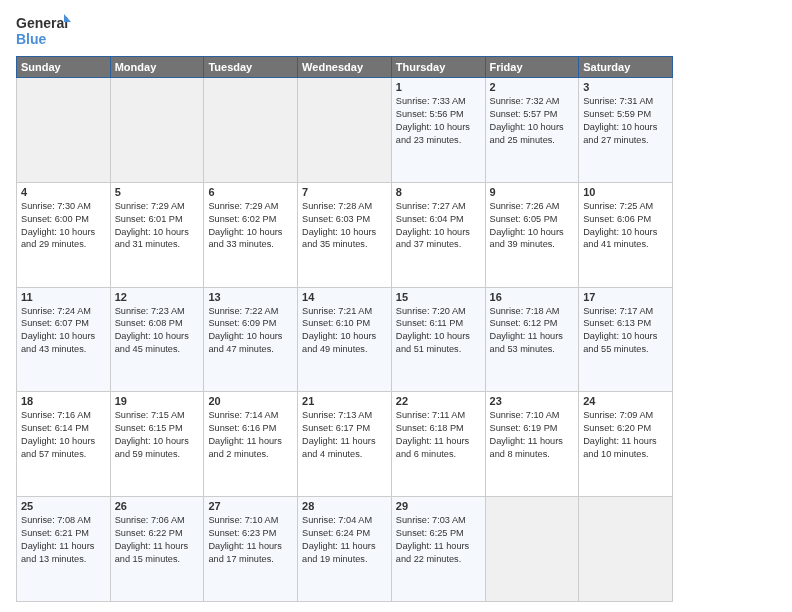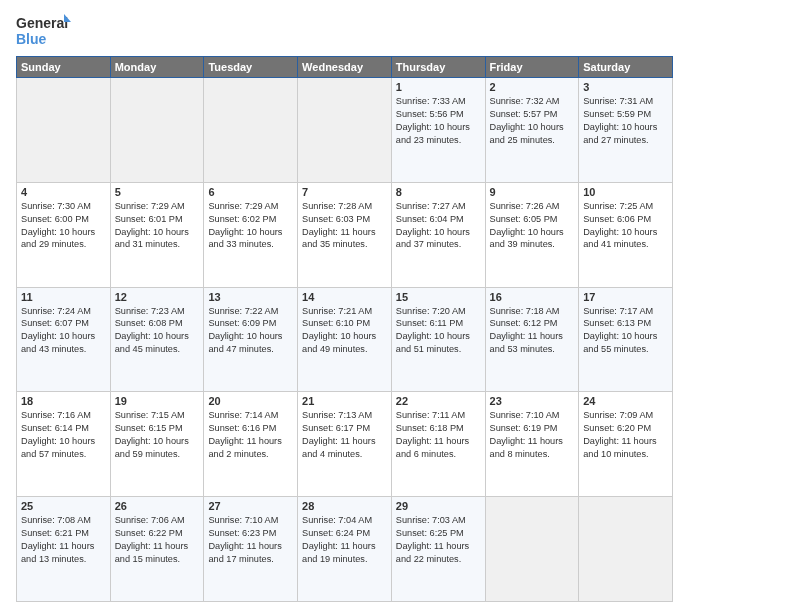--- a/index.html
+++ b/index.html
@@ -169,21 +169,21 @@
           <div>Sunrise: 7:29 AM</div>
           <div>Sunset: 6:02 PM</div>
           <div>Daylight: 10 hours and 33 minutes.</div>
         </div>
       </td>
           <td>
         <span class="day-num">7</span>
         <div class="day-info">
           <div>Sunrise: 7:28 AM</div>
           <div>Sunset: 6:03 PM</div>
-          <div>Daylight: 11 hours and 35 minutes.</div>
+          <div>Daylight: 10 hours and 35 minutes.</div>
         </div>
       </td>
           <td>
         <span class="day-num">8</span>
         <div class="day-info">
           <div>Sunrise: 7:27 AM</div>
           <div>Sunset: 6:04 PM</div>
           <div>Daylight: 10 hours and 37 minutes.</div>
         </div>
       </td>

